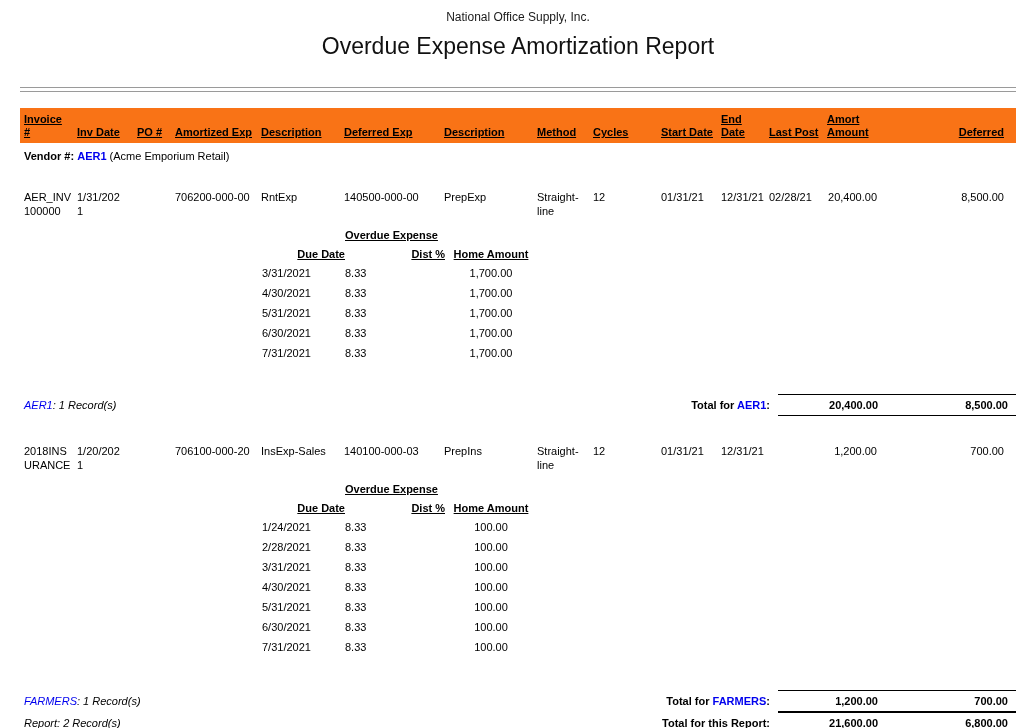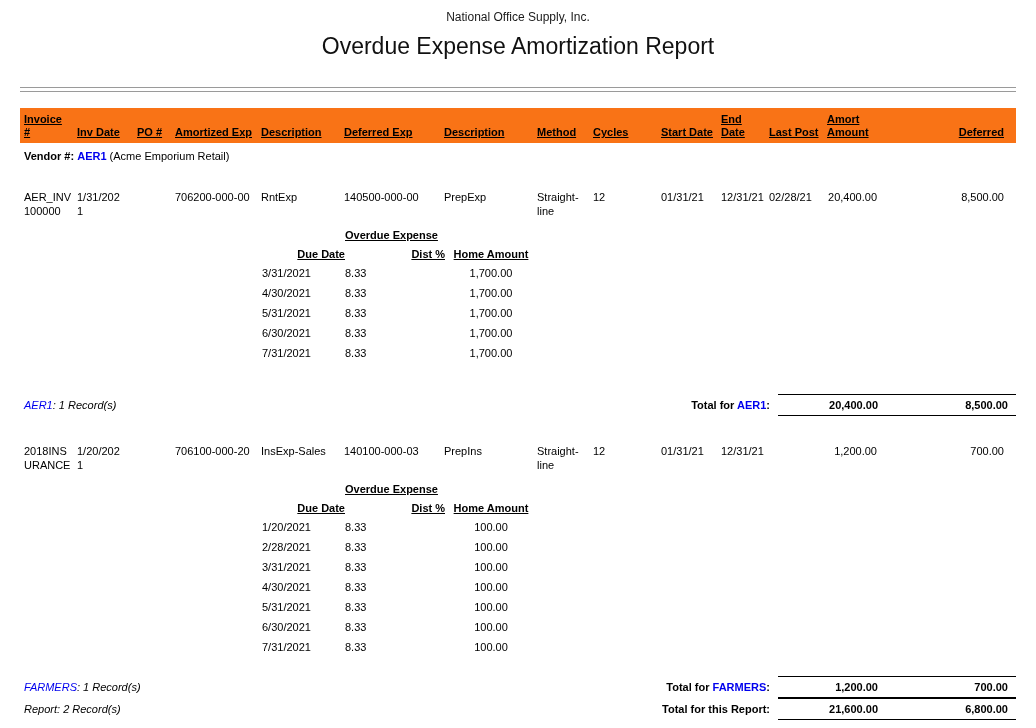--- a/index.html
+++ b/index.html
@@ -32,21 +32,21 @@
 
   .sched-title { margin:11px 0 4px 325px; font-size:11px; font-weight:bold; text-decoration:underline; }
   .sched-grid { display:grid; grid-template-columns:83px 100px 92px; margin-left:242px; font-size:11px; }
   .sg-h { font-weight:bold; text-decoration:underline; padding:3px 0 4px 0;text-align:right; }
   .sg-c { padding:3px 0 4px 0; line-height:13px; }
   .sg-r { text-align:center; }
 
   .totals-line { display:flex; align-items:center; font-size:11px; padding-left:4px; }
   .totals-line .spacer { flex:1; }
   .mt-v1 { margin-top:30px; }
-  .mt-v2 { margin-top:18px; }
+  .mt-v2 { margin-top:32px; }
   .mt-rep { }
   .rec { font-style:italic; }
   .tot-label { font-weight:bold; margin-right:8px; white-space:nowrap; }
   .tot-box { width:238px; border-top:1px solid #000; border-bottom:1px solid #000; display:grid; grid-template-columns:100px 1fr; padding:4px 0; font-weight:bold; }
   .tot-box .am { text-align:right; }
   .tot-box .ov { text-align:right; padding-right:8px; }
 
   .sec-gap { margin-top:13px; }
 </style>
 </head>
@@ -169,21 +169,21 @@
     <div class="cell rnum-last">700.00</div>
   </div>
 
   <div class="sched-title">Overdue Expense</div>
 
   <div class="sched-grid">
     <div class="sg-h">Due Date</div>
     <div class="sg-h">Dist %</div>
     <div class="sg-h sg-r">Home Amount</div>
 
-    <div class="sg-c">1/20/2021</div>
+    <div class="sg-c">1/24/2021</div>
     <div class="sg-c">8.33</div>
     <div class="sg-c sg-r">100.00</div>
 
     <div class="sg-c">2/28/2021</div>
     <div class="sg-c">8.33</div>
     <div class="sg-c sg-r">100.00</div>
 
     <div class="sg-c">3/31/2021</div>
     <div class="sg-c">8.33</div>
     <div class="sg-c sg-r">100.00</div>

